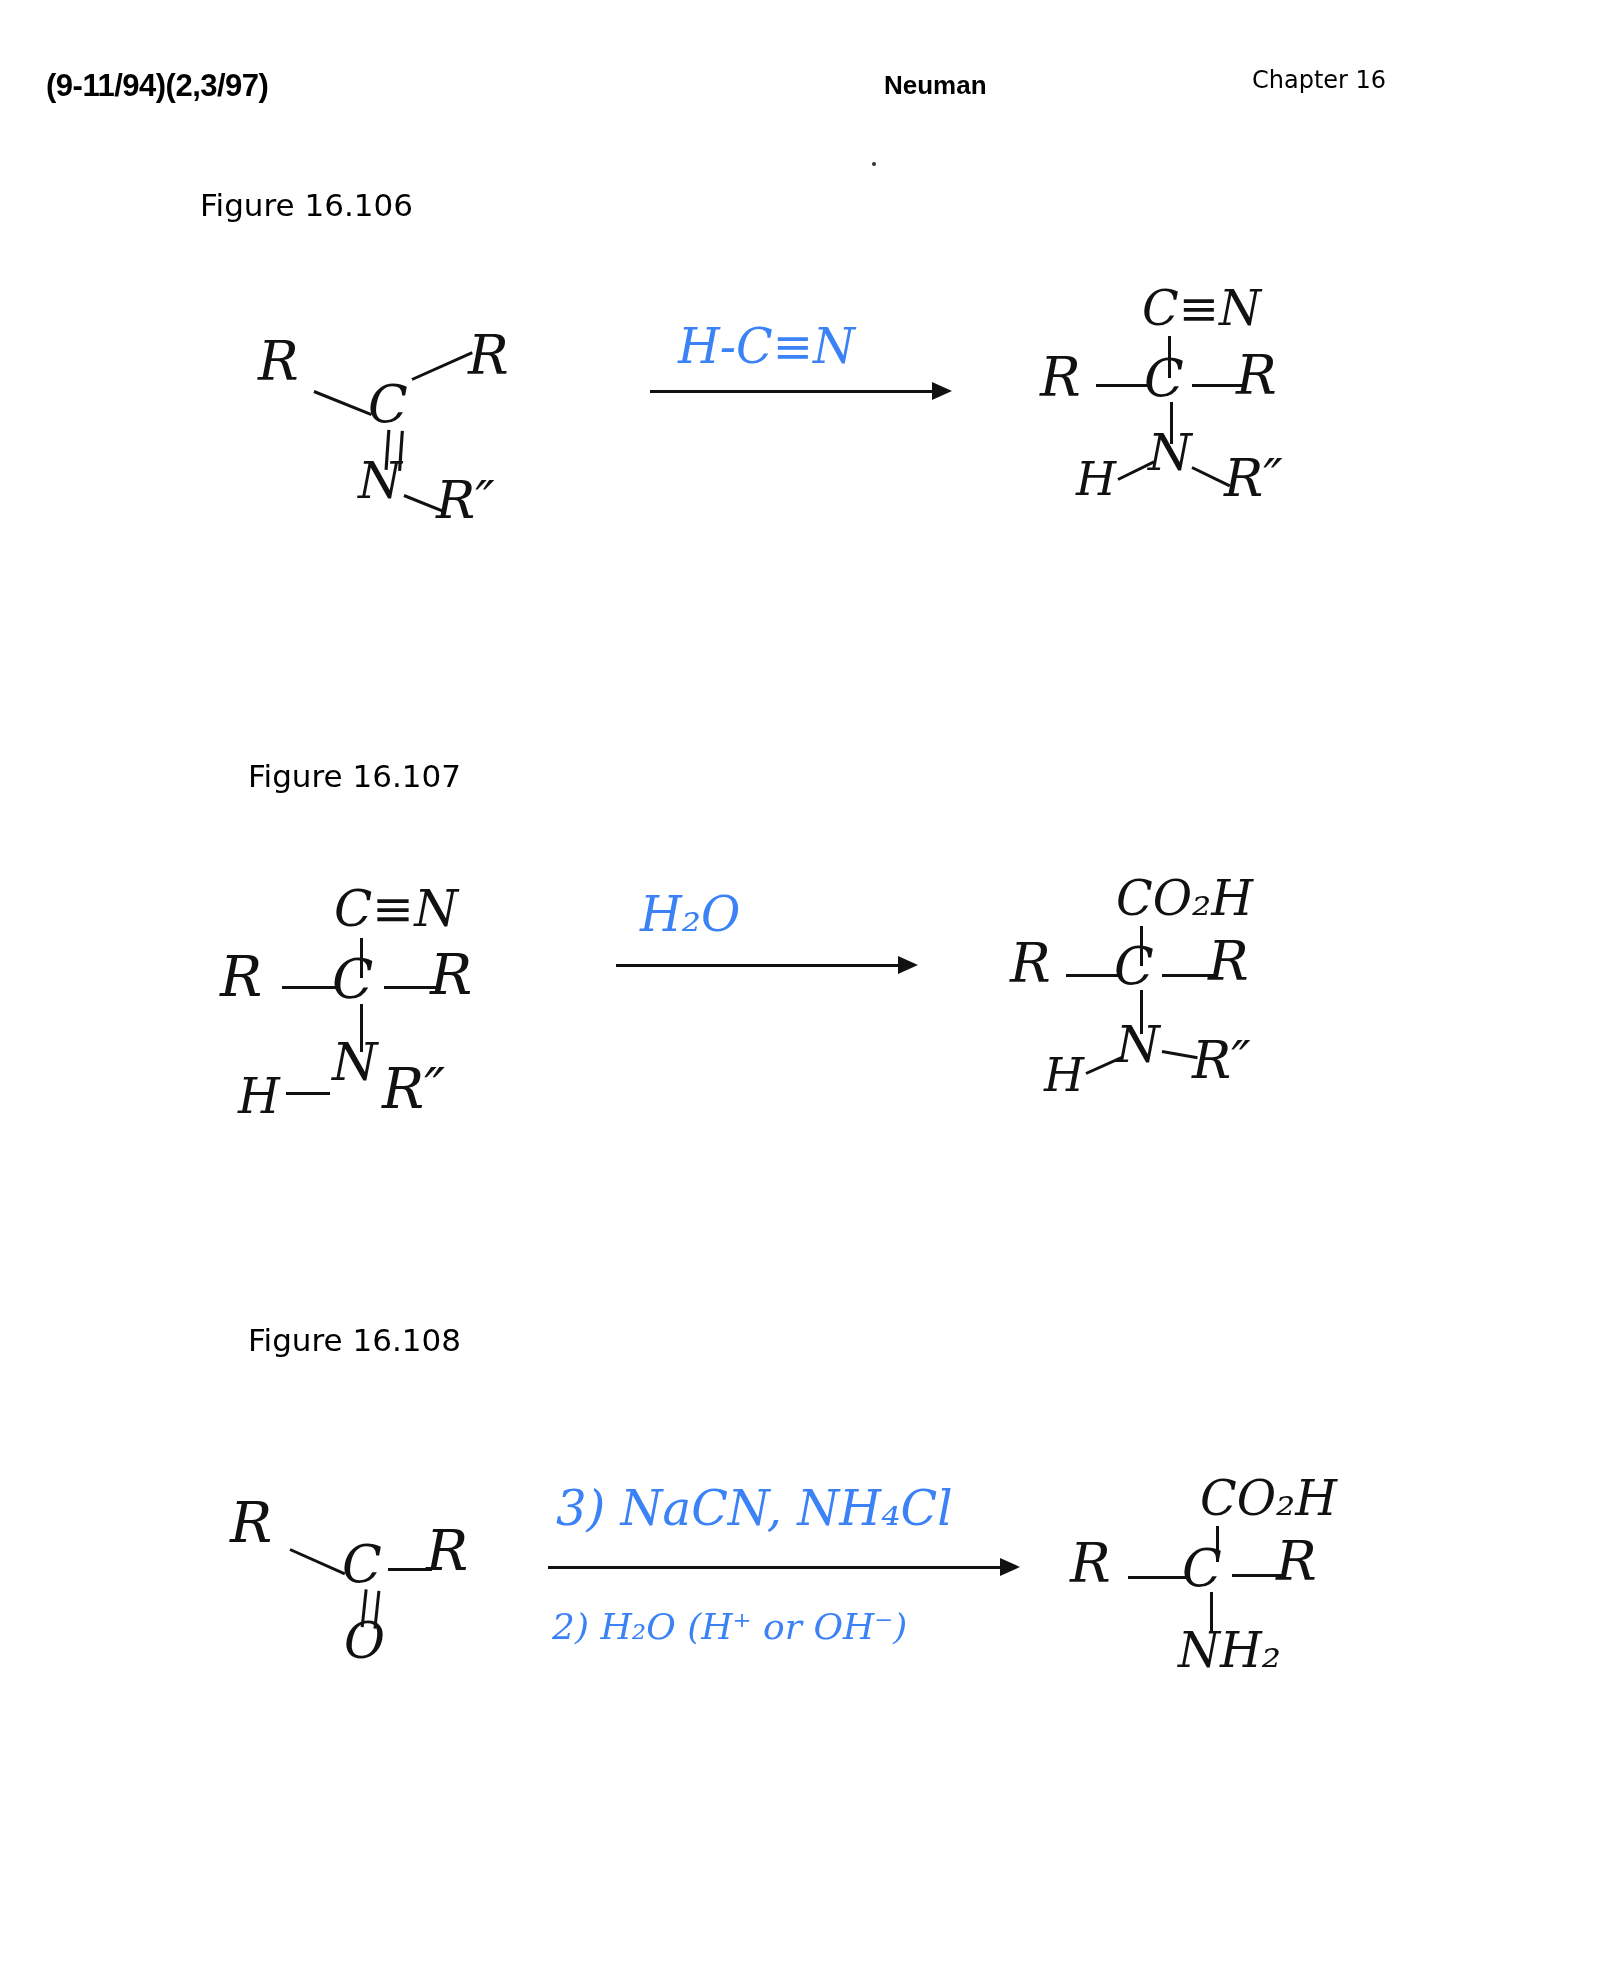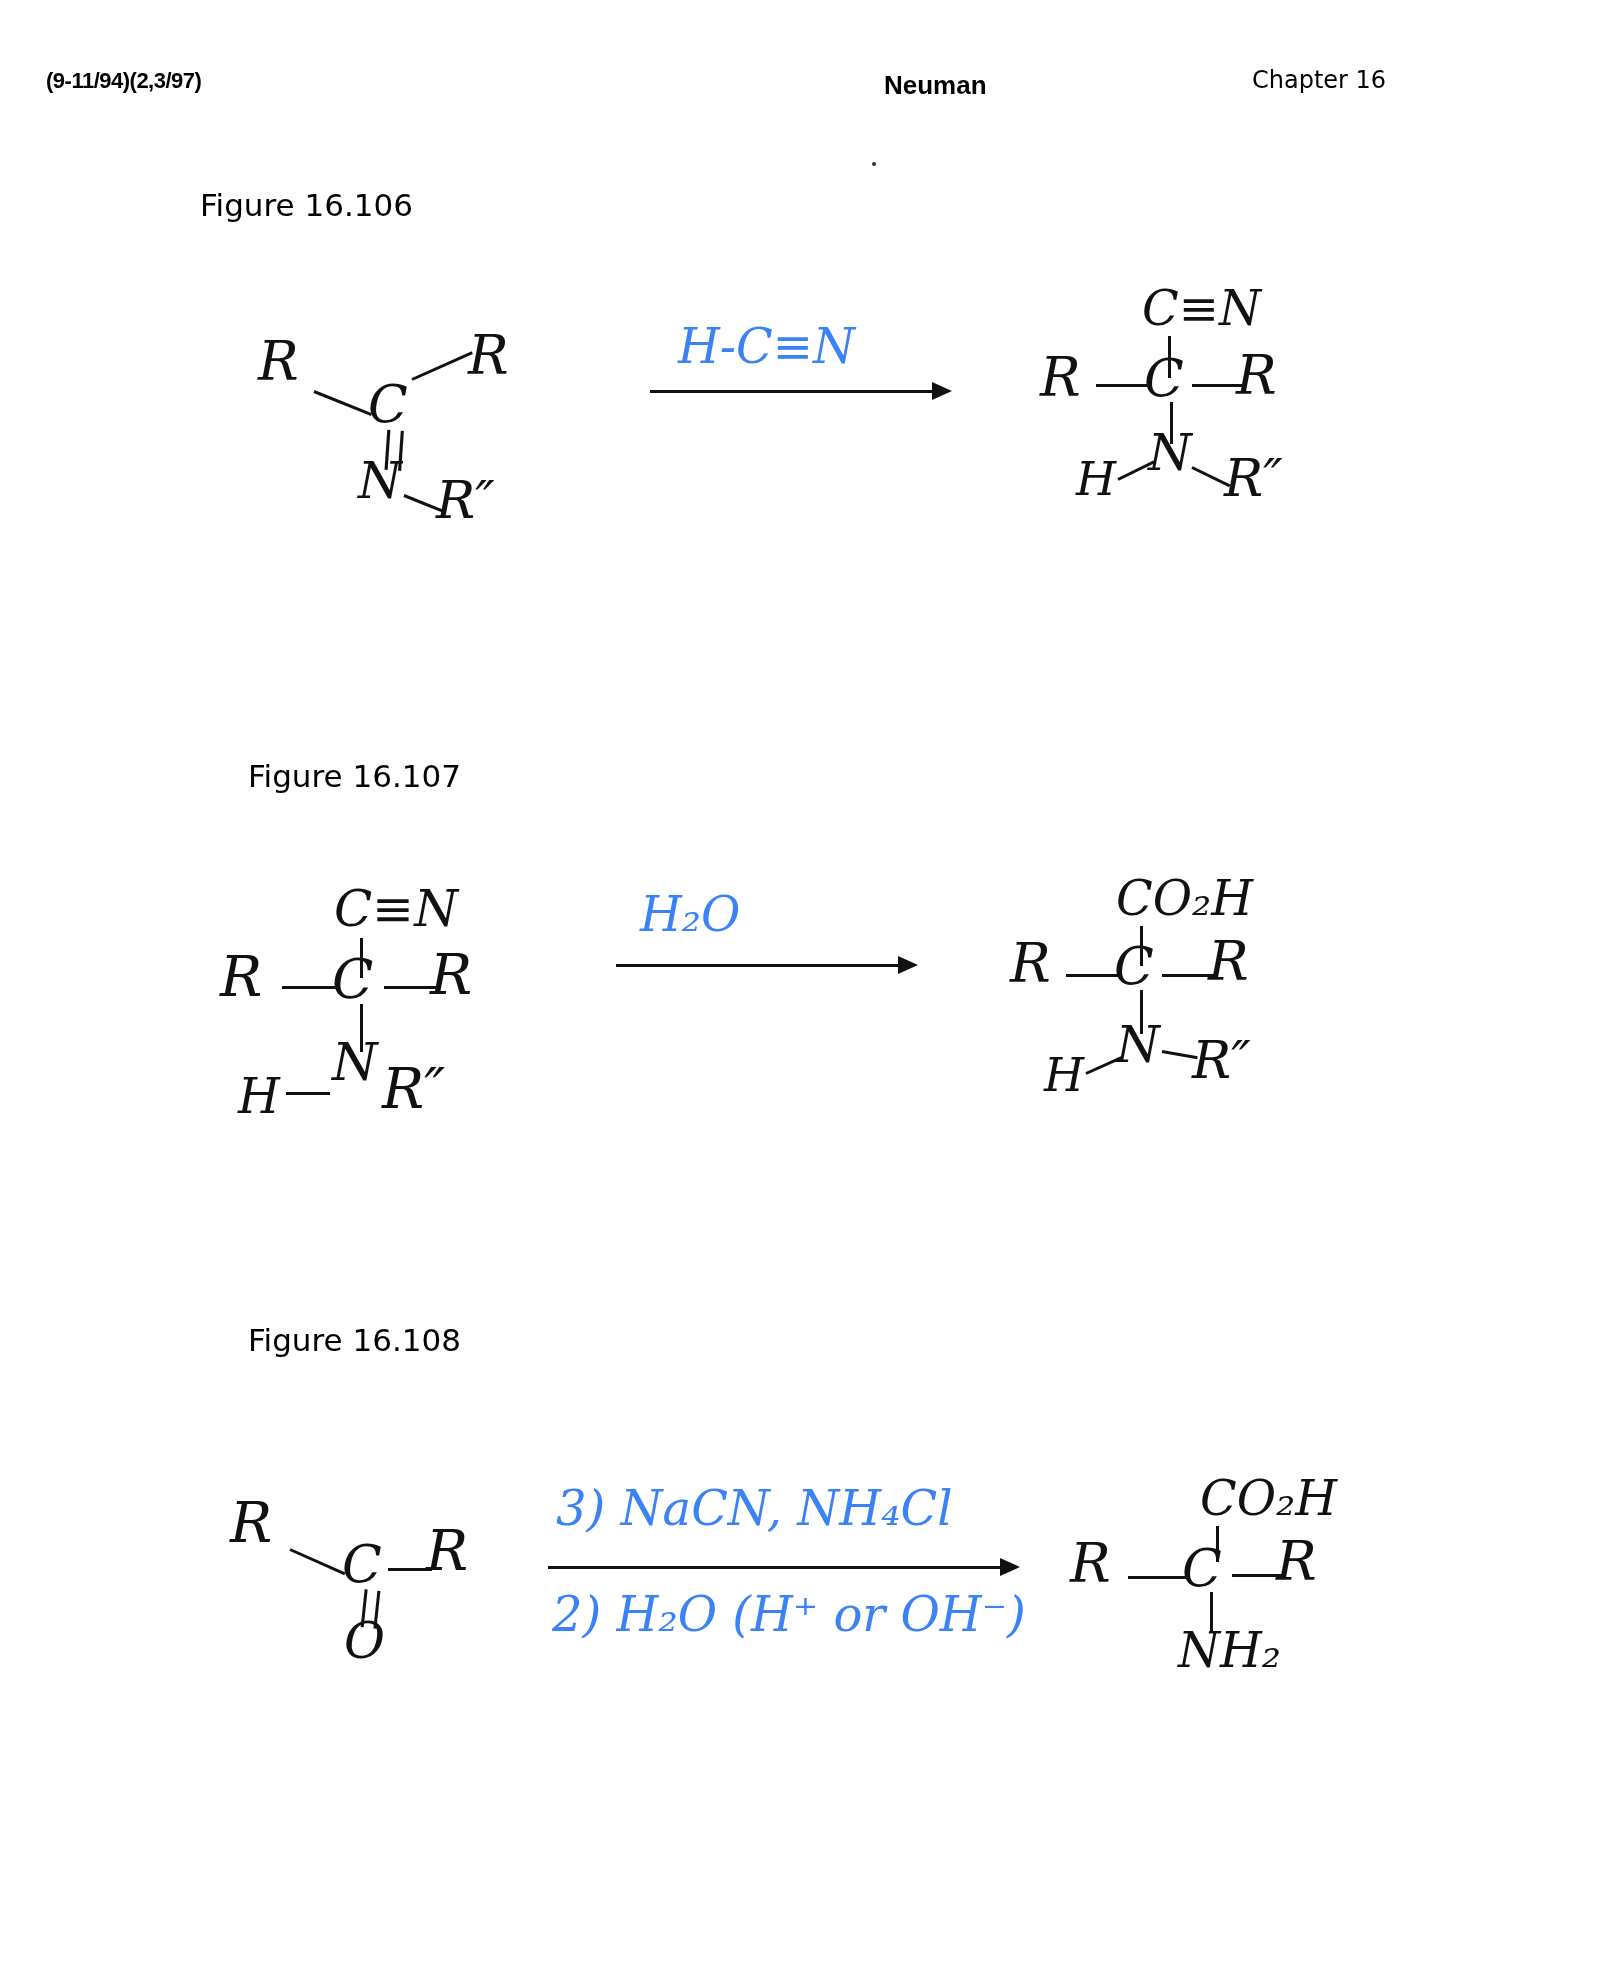--- a/index.html
+++ b/index.html
@@ -21,21 +21,21 @@
     position: absolute;
     top: 68px;
     left: 0;
     width: 1608px;
     height: 40px;
   }
   .header .date-code {
     position: absolute;
     left: 46px;
     top: 0;
-    font-size: 22px;
+    font-size: 31px;
     font-weight: bold;
     letter-spacing: -0.5px;
     font-family: "Liberation Sans", sans-serif;
   }
   .header .author {
     position: absolute;
     left: 884px;
     top: 2px;
     font-size: 26px;
     font-weight: bold;
@@ -215,21 +215,21 @@
     <div class="bond h" style="left:168px; top:78px; width:44px;"></div>
     <div class="atom" style="left:206px; top:28px; font-size:56px;">R</div>
     <div class="atom" style="left:138px; top:94px; font-size:38px; font-style:normal; transform:rotate(6deg);">||</div>
     <div class="atom" style="left:124px; top:122px; font-size:50px;">O</div>
   </div>
 
   <div>
     <div class="arrow-label" style="left:556px; top:-10px; font-size:48px;">3) NaCN, NH₄Cl</div>
     <div class="arrow-line" style="left:548px; top:76px; width:460px;"></div>
     <div class="arrow-head" style="left:1000px; top:68px;"></div>
-    <div class="arrow-label" style="left:552px; top:96px; font-size:48px;">2) H₂O (H⁺ or OH⁻)</div>
+    <div class="arrow-label" style="left:552px; top:116px; font-size:36px;">2) H₂O (H⁺ or OH⁻)</div>
   </div>
 
   <div class="struct" style="left:1070px; top:-20px; width:320px; height:260px;">
     <div class="atom" style="left:130px; top:0px; font-size:48px;">CO₂H</div>
     <div class="bond v" style="left:146px; top:56px; height:36px;"></div>
     <div class="atom" style="left:0px; top:62px; font-size:54px;">R</div>
     <div class="bond h" style="left:58px; top:106px; width:58px;"></div>
     <div class="atom" style="left:112px; top:68px; font-size:52px;">C</div>
     <div class="bond h" style="left:162px; top:104px; width:52px;"></div>
     <div class="atom" style="left:206px; top:60px; font-size:54px;">R</div>

